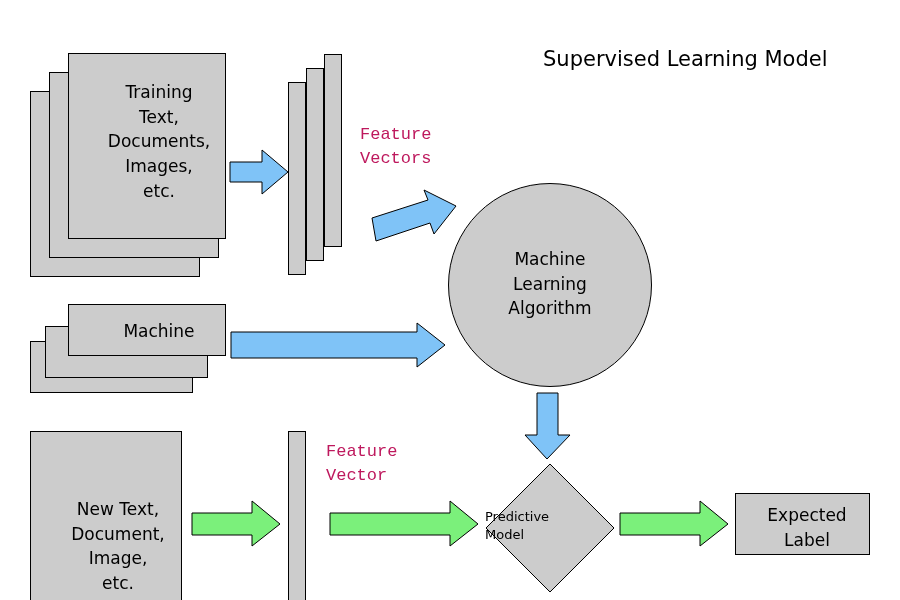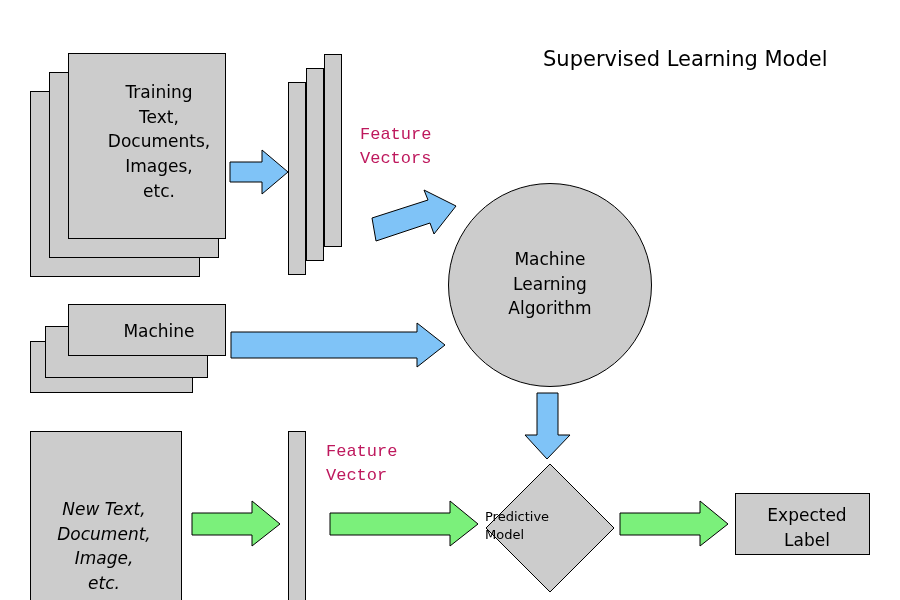--- a/index.html
+++ b/index.html
@@ -119,21 +119,21 @@
   <div class="circle" style="left:448px; top:148px; width:204px; height:204px;"></div>
   <div class="circlelabel" style="left:448px; top:212px; width:204px;">Machine
 Learning
 Algorithm</div>
 
   <svg class="arrow" style="left:525px; top:358px;" width="50" height="68" viewBox="0 0 50 68">
     <polygon points="12,0 33,0 33,42 45,42 22,66 0,42 12,42" fill="#7fc3f7" stroke="#000000" stroke-width="1"></polygon>
   </svg>
 
   <div class="box" style="left:30px; top:396px; width:152px; height:181px;"></div>
-  <div class="boxlabel" style="left:16px; top:462px; width:152px;font-style:italic;">New Text,
+  <div class="boxlabel" style="left:30px; top:462px; width:152px;">New Text,
 Document,
 Image,
 etc.</div>
 
   <div class="box" style="left:288px; top:396px; width:18px; height:181px;"></div>
   <div class="freelabel" style="left:326px; top:405px;">Feature
 Vector</div>
 
   <svg class="arrow" style="left:192px; top:466px;" width="90" height="48" viewBox="0 0 90 48">
     <polygon points="0,12 60,12 60,0 88,23 60,45 60,34 0,34" fill="#7bf07b" stroke="#000000" stroke-width="1"></polygon>

